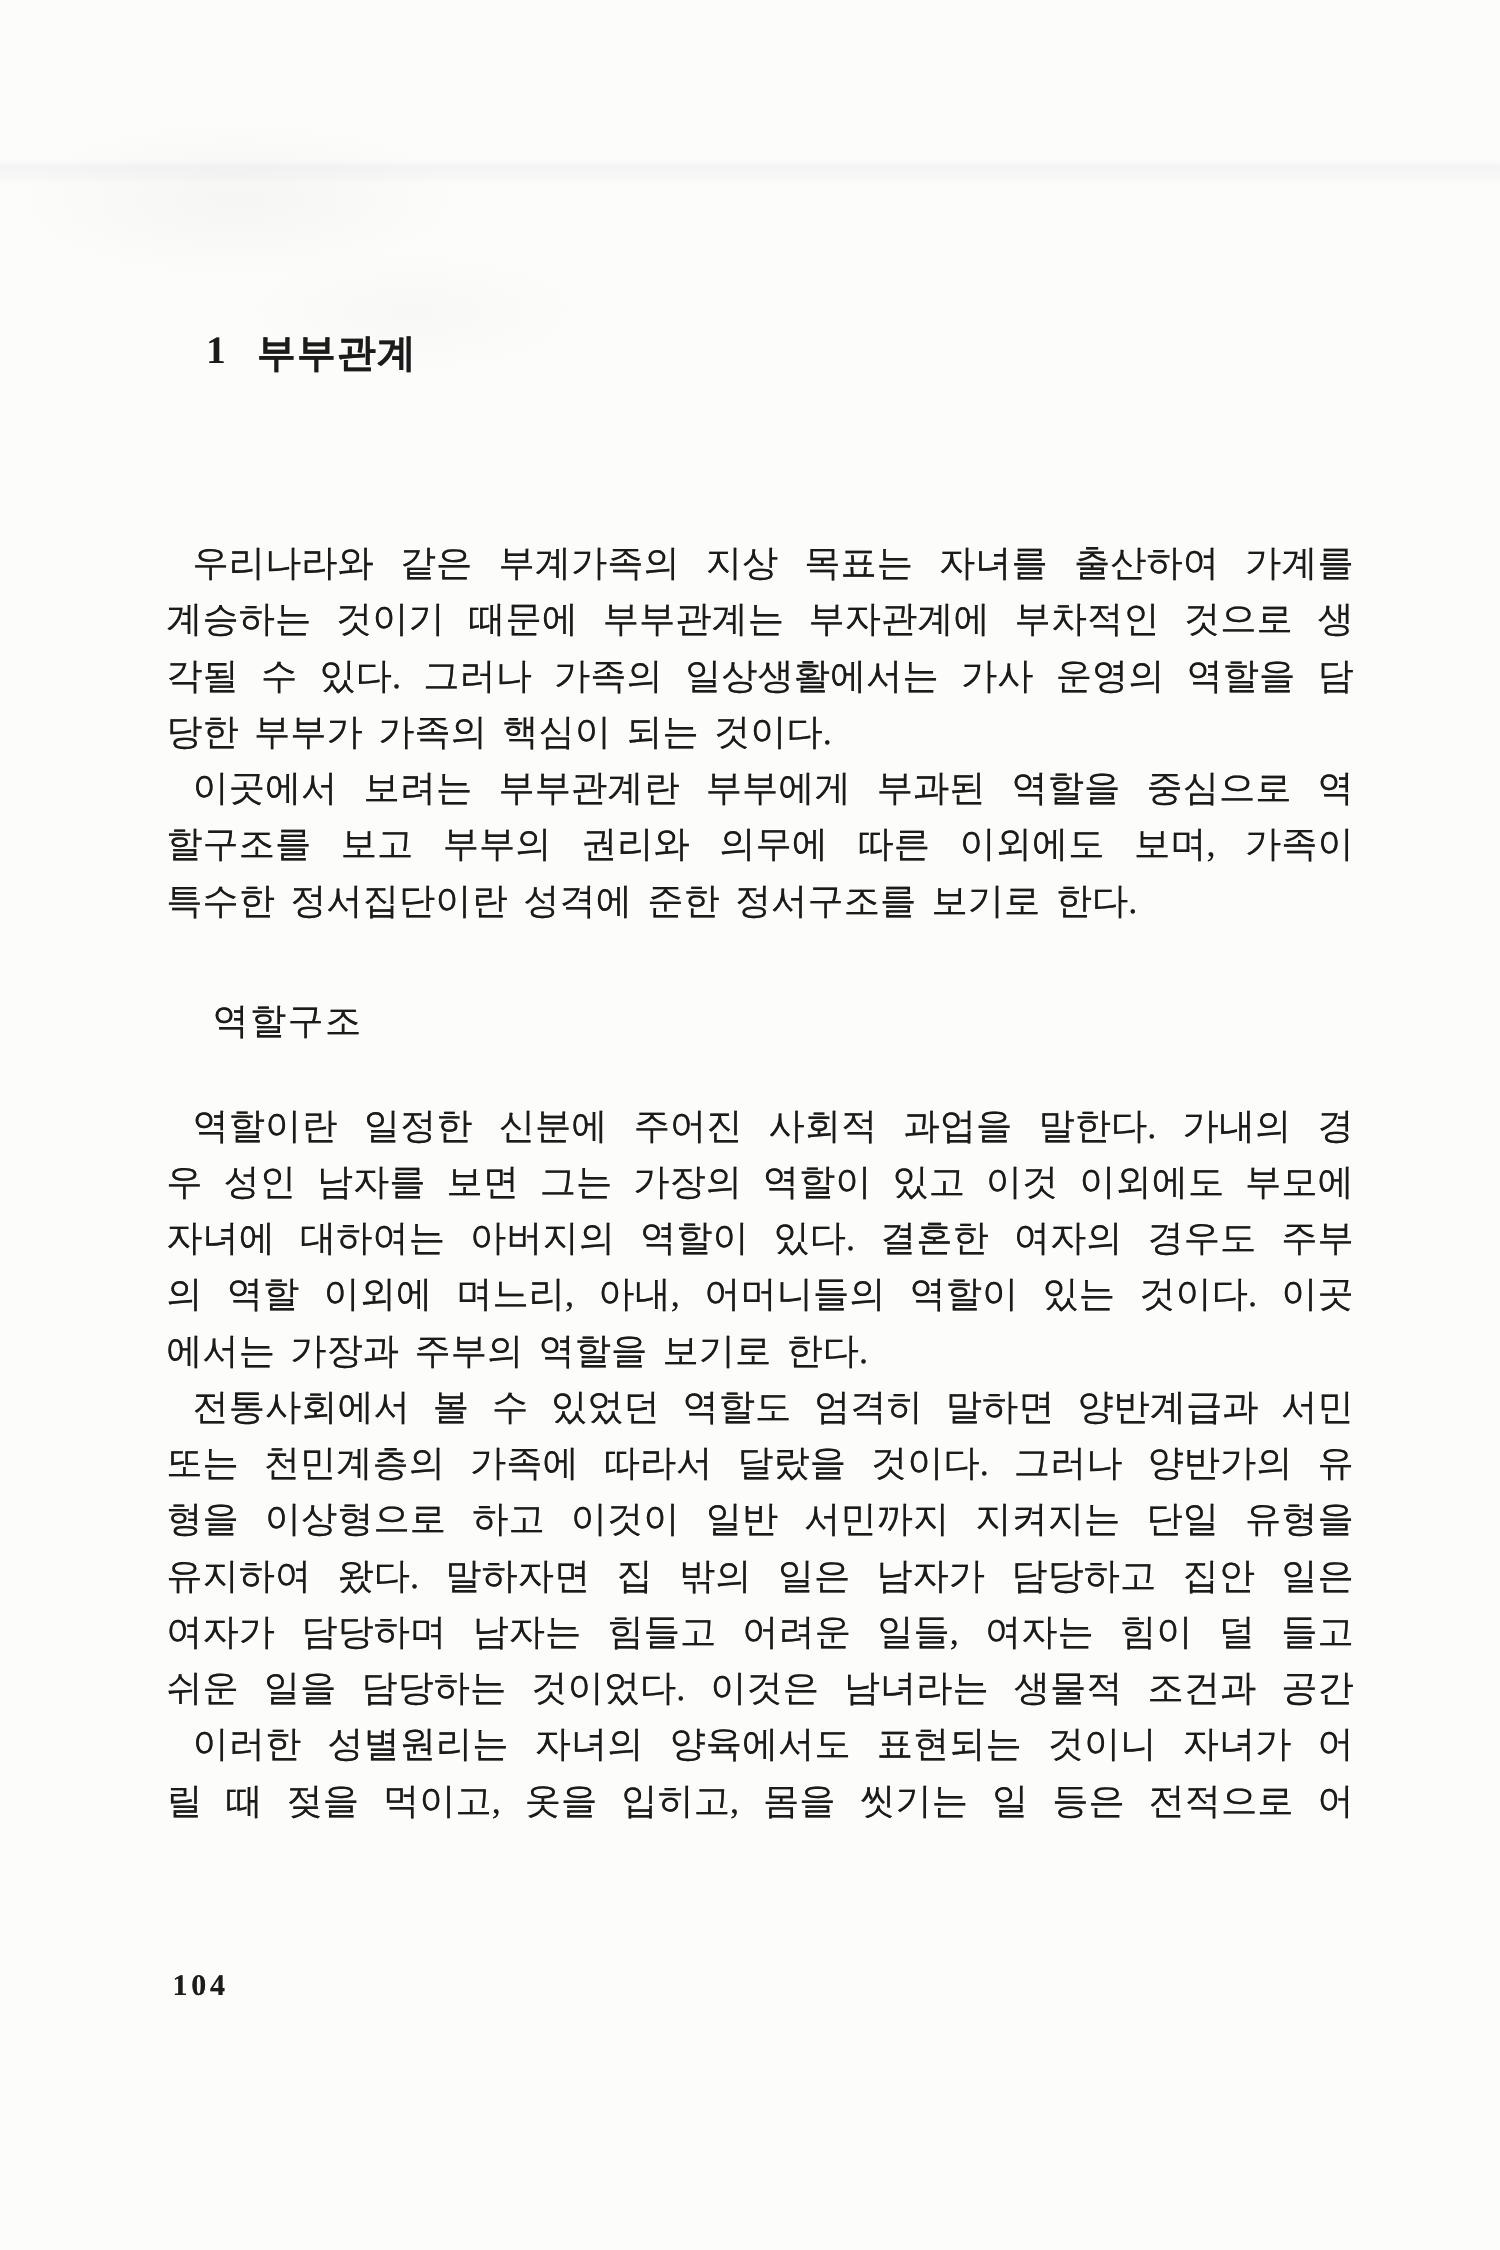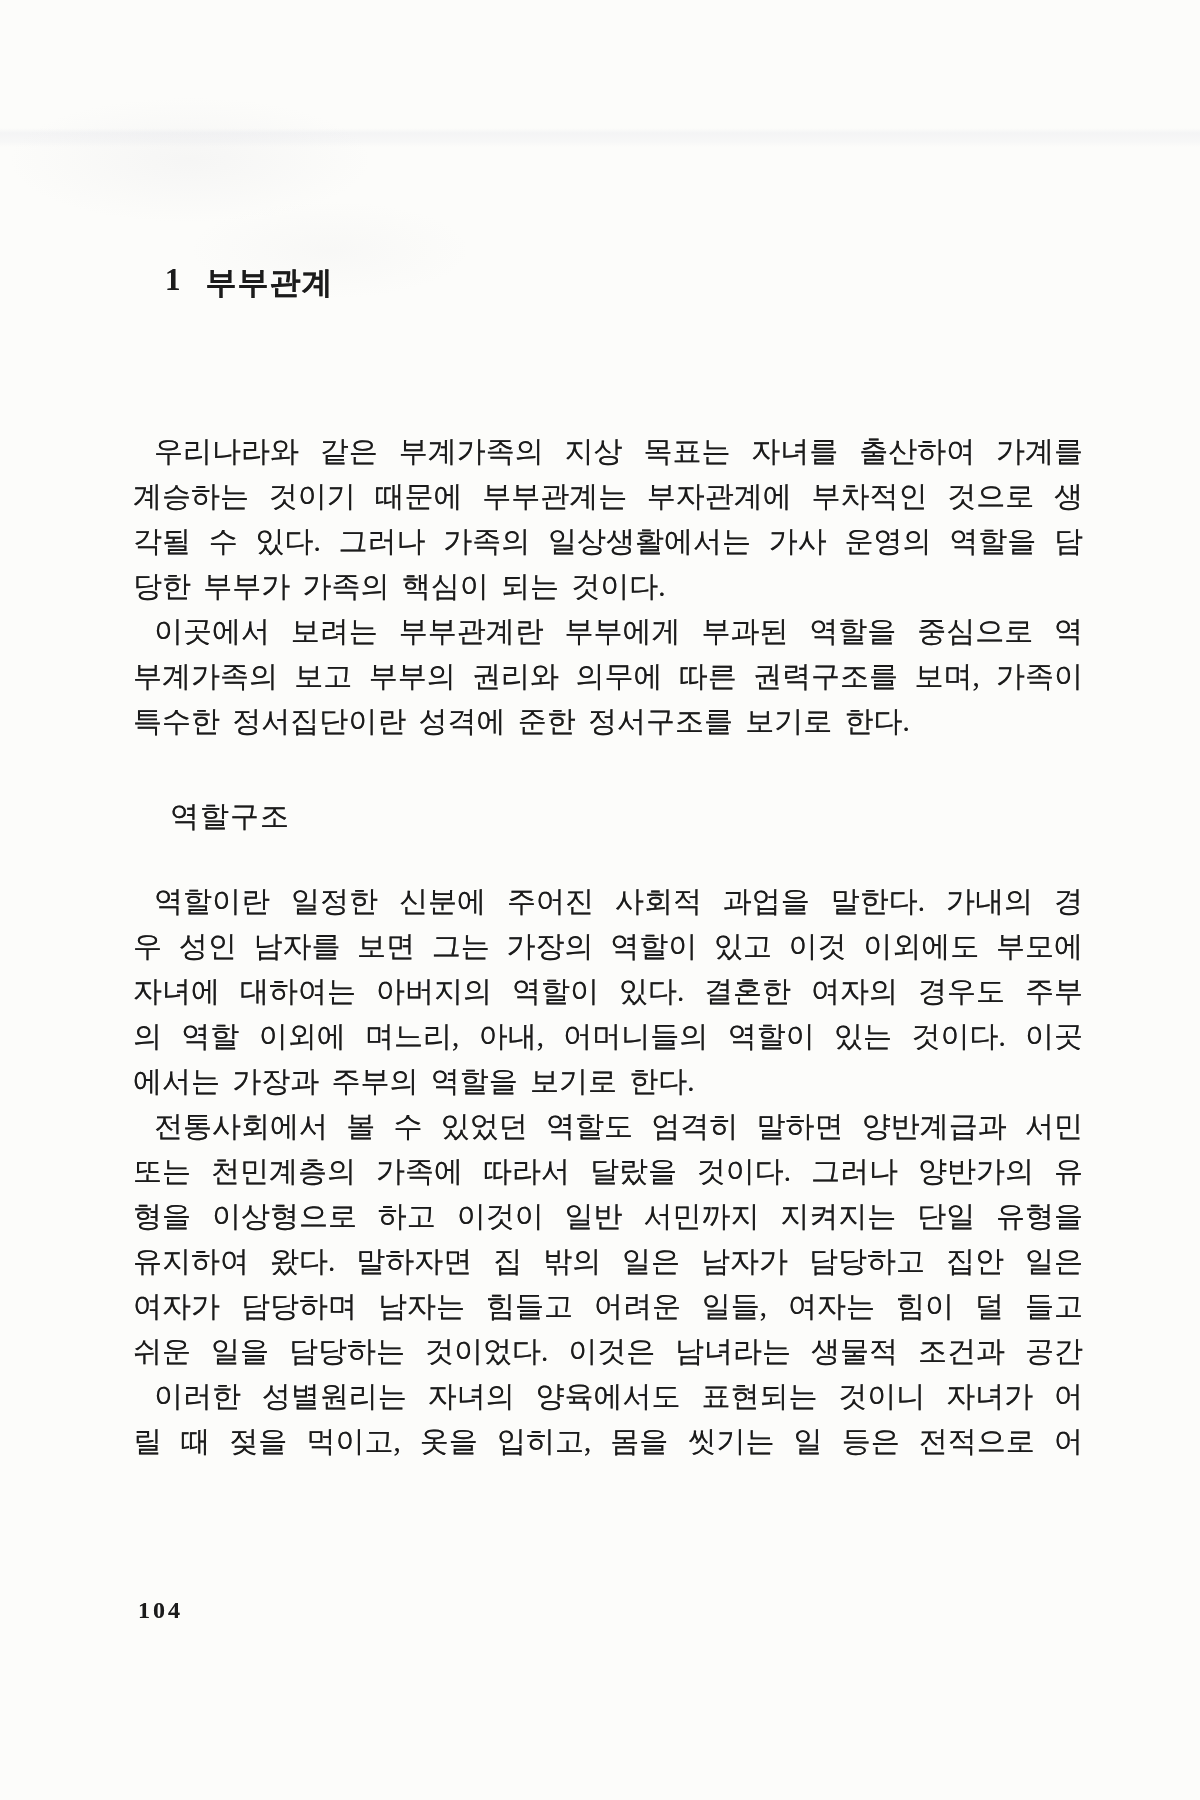--- a/index.html
+++ b/index.html
@@ -46,40 +46,39 @@
   .section-heading{
     position:absolute; left:170px; top:768px;
     font-size:29px; font-weight:400; letter-spacing:1px;
     text-shadow:0 0 0.5px rgba(20,20,20,0.65);
     margin-top:29px;
   }
   .page-number{
     position:absolute; left:138px; top:1576px;
     font-size:24px; font-weight:700; letter-spacing:3px;
     text-shadow:0 0 0.4px rgba(20,20,20,0.6);
-    margin-top:21px;
   }
 </style>
 </head>
 <body>
 
 <div class="page">
 
   <div class="chapter-heading">
     <span>1</span>
     <span>부부관계</span>
   </div>
 
   <div class="textblock tb1">
     <div class="line just indent">우리나라와 같은 부계가족의 지상 목표는 자녀를 출산하여 가계를</div>
     <div class="line just">계승하는 것이기 때문에 부부관계는 부자관계에 부차적인 것으로 생</div>
     <div class="line just">각될 수 있다. 그러나 가족의 일상생활에서는 가사 운영의 역할을 담</div>
     <div class="line">당한 부부가 가족의 핵심이 되는 것이다.</div>
     <div class="line just indent">이곳에서 보려는 부부관계란 부부에게 부과된 역할을 중심으로 역</div>
-    <div class="line just">부계가족의 보고 부부의 권리와 의무에 따른 권력구조를 보며, 가족이</div>
+    <div class="line just">할구조를 보고 부부의 권리와 의무에 따른 이외에도 보며, 가족이</div>
     <div class="line">특수한 정서집단이란 성격에 준한 정서구조를 보기로 한다.</div>
   </div>
 
   <div class="section-heading">역할구조</div>
 
   <div class="textblock tb2">
     <div class="line just indent">역할이란 일정한 신분에 주어진 사회적 과업을 말한다. 가내의 경</div>
     <div class="line just">우 성인 남자를 보면 그는 가장의 역할이 있고 이것 이외에도 부모에</div>
     <div class="line just">자녀에 대하여는 아버지의 역할이 있다. 결혼한 여자의 경우도 주부</div>
     <div class="line just">의 역할 이외에 며느리, 아내, 어머니들의 역할이 있는 것이다. 이곳</div>

